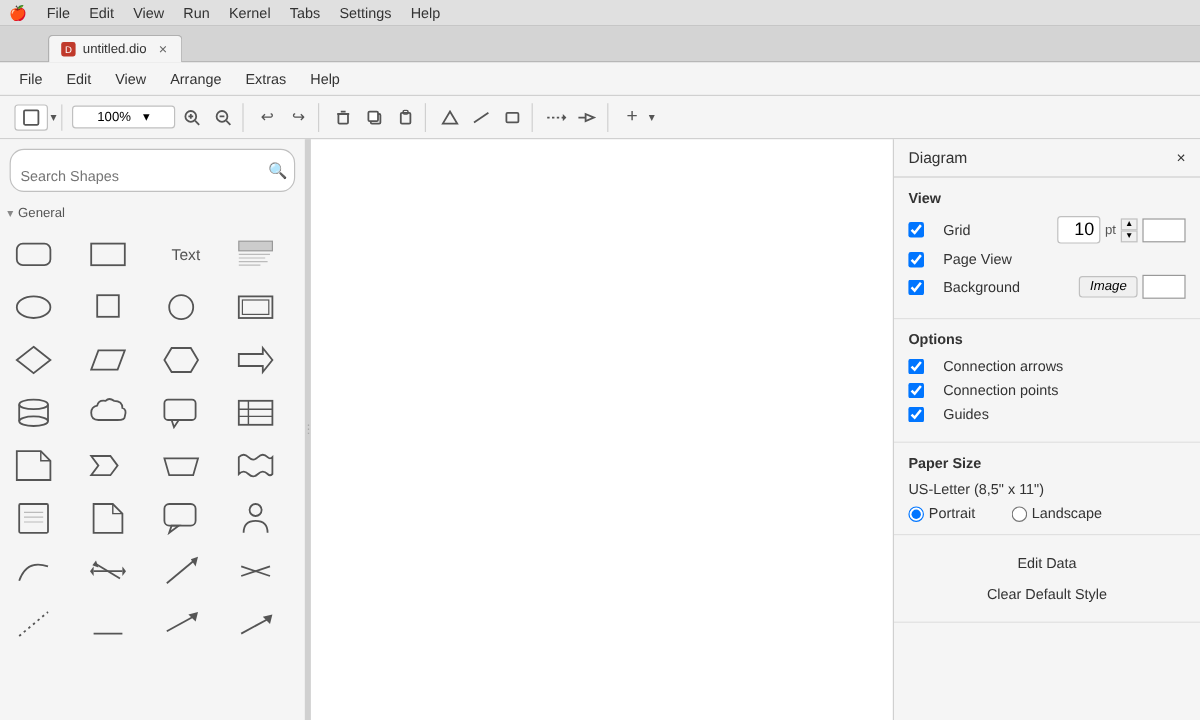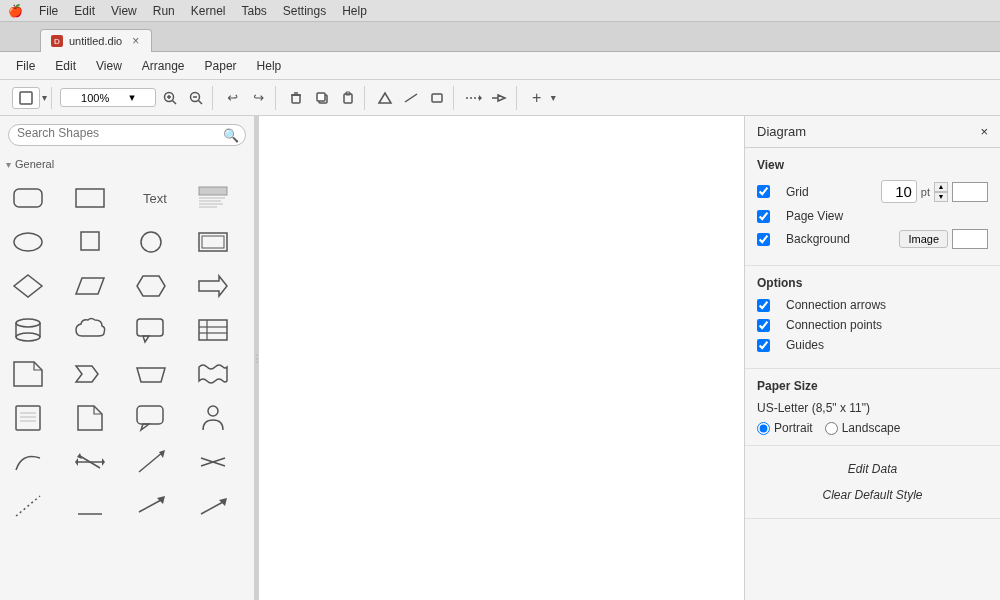--- a/index.html
+++ b/index.html
@@ -17,31 +17,31 @@
 
     
     #app-menu { background: #f5f5f5; border-bottom: 1px solid #d0d0d0; height: 28px; display: flex; align-items: center; padding: 0 8px; gap: 4px; }
     #app-menu span { padding: 3px 8px; font-size: 12px; color: #333; cursor: default; border-radius: 3px; }
 
     
     #toolbar { background: #f5f5f5; border-bottom: 1px solid #d0d0d0; height: 36px; display: flex; align-items: center; padding: 0 8px; gap: 4px; }
     .toolbar-group { display: flex; align-items: center; gap: 2px; padding: 0 4px; border-right: 1px solid #d0d0d0; }
     .toolbar-group:last-child { border-right: none; }
     .toolbar-btn { width: 24px; height: 24px; border: 1px solid transparent; border-radius: 3px; display: flex; align-items: center; justify-content: center; cursor: pointer; font-size: 13px; color: #555; background: transparent; }
-    .zoom-display { background: white; border: 1px solid #c0c0c0; border-radius: 3px; padding: 2px 20px; font-size: 11px; display: flex; align-items: center; gap: 20px; min-width: 56px; justify-content: center; }
+    .zoom-display { background: white; border: 1px solid #c0c0c0; border-radius: 3px; padding: 2px 20px; font-size: 11px; display: flex; align-items: center; gap: 10px; min-width: 56px; justify-content: center; }
     .view-toggle { background: white; border: 1px solid #c0c0c0; border-radius: 3px; width: 28px; height: 22px; display: flex; align-items: center; justify-content: center; font-size: 13px; cursor: pointer; }
 
     
     #main { display: flex; height: calc(600px - 22px - 30px - 28px - 36px); }
 
     
     #sidebar { width: 255px; background: #f5f5f5; border-right: 1px solid #d0d0d0; display: flex; flex-direction: column; overflow: hidden; }
     #search-box { padding: 8px; }
     #search-input-wrap { position: relative; }
-    #search-input-wrap input { width: 100%; padding: 1px 28px 5px 8px; border: 1px solid #c0c0c0; border-radius: 12px; font-size: 12px; background: white; outline: none; }
+    #search-input-wrap input { width: 100%; padding: 15px 28px 5px 8px; border: 1px solid #c0c0c0; border-radius: 12px; font-size: 12px; background: white; outline: none; }
     #search-icon { position: absolute; right: 6px; top: 50%; transform: translateY(-50%); color: #888; font-size: 13px; }
 
     #shapes-panel { flex: 1; overflow-y: auto; padding: 0 4px 8px; }
     .section-header { display: flex; align-items: center; gap: 4px; padding: 4px 4px 4px 2px; font-size: 11px; color: #555; font-weight: 500; cursor: pointer; }
     .section-arrow { font-size: 10px; color: #888; }
     .shapes-grid { display: grid; grid-template-columns: repeat(4, 1fr); gap: 4px; padding: 4px 2px; }
     .shape-item { width: 44px; height: 40px; display: flex; align-items: center; justify-content: center; cursor: pointer; border: 1px solid transparent; border-radius: 3px; }
     .shape-item svg { width: 32px; height: 28px; }
 
     
@@ -60,28 +60,28 @@
     .prop-row { display: flex; align-items: center; margin-bottom: 6px; gap: 6px; }
     .prop-row label { display: flex; align-items: center; gap: 16px; font-size: 12px; color: #333; flex: 1; }
     .prop-row label input[type=checkbox] { width: 13px; height: 13px; }
     .prop-value { display: flex; align-items: center; gap: 4px; margin-left: auto; }
     .number-input { width: 36px; border: 1px solid #c0c0c0; border-radius: 3px; padding: 2px 4px; font-size: 15px; background: white; text-align: right; }
     .pt-label { font-size: 11px; color: #555; }
     .stepper { display: flex; flex-direction: column; }
     .stepper button { width: 14px; height: 10px; border: 1px solid #c0c0c0; background: #f0f0f0; cursor: pointer; font-size: 7px; display: flex; align-items: center; justify-content: center; padding: 0; line-height: 1; }
     .color-swatch { width: 36px; height: 20px; border: 1px solid #999; background: white; cursor: pointer; }
 
-    .image-btn { padding: 2px 8px; border: 1px solid #c0c0c0; background: #f0f0f0; border-radius: 3px; font-size: 11px; cursor: pointer; }
-
-    .radio-group { display: flex; align-items: center; gap: 12px; margin-top: 4px; }
+    .image-btn { padding: 2px 8px; border: 1px solid #c0c0c0; background: #f0f0f0; border-radius: 3px; font-size: 11px; cursor: pointer; font-style: italic; }
+
+    .radio-group { display: flex; align-items: center; gap: 30px; margin-top: 4px; }
     .radio-group label { display: flex; align-items: center; gap: 4px; font-size: 12px; color: #333; }
 
     .paper-size-label { font-size: 12px; color: #333; margin-bottom: 6px; }
 
-    .action-btn { display: block; width: 100%; text-align: center; padding: 6px 0; font-size: 12px; color: #333; background: transparent; border: none; cursor: pointer; font-style: italic; }
+    .action-btn { display: block; width: 100%; text-align: center; padding: 6px 0; font-size: 12px; color: #333; background: transparent; border: none; cursor: pointer; }
 
     
     .splitter { width: 4px; background: #d0d0d0; cursor: col-resize; display: flex; align-items: center; justify-content: center; }
     .splitter::after { content: '⋮'; color: #aaa; font-size: 10px; }
   </style>
 </head>
 <body>
 
 <div id="system-bar">
   <span>🍎</span>
@@ -101,21 +101,21 @@
     <span>untitled.dio</span>
     <span class="close-btn">×</span>
   </div>
 </div>
 
 <div id="app-menu">
   <span>File</span>
   <span>Edit</span>
   <span>View</span>
   <span>Arrange</span>
-  <span>Paper</span>
+  <span>Extras</span>
   <span>Help</span>
 </div>
 
 <div id="toolbar">
   <div class="toolbar-group">
     <div class="view-toggle">
       <svg width="16" height="16" viewBox="0 0 16 16">
           <rect x="2" y="2" width="12" height="12" rx="1" fill="none" stroke="#555" stroke-width="1.5"></rect>
         </svg>
     </div>

